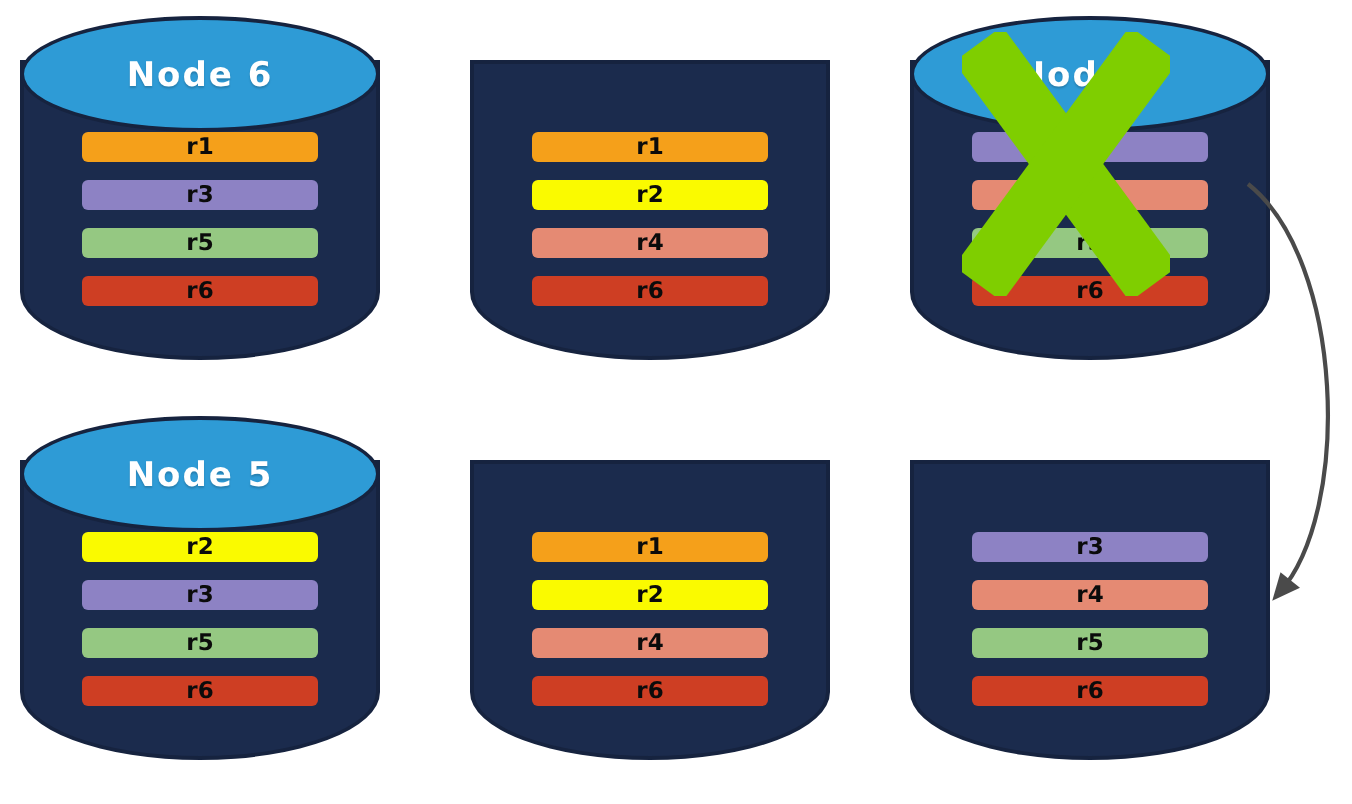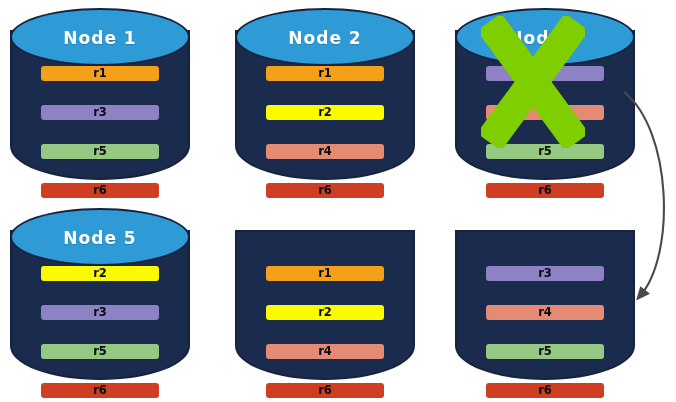--- a/index.html
+++ b/index.html
@@ -71,21 +71,21 @@
   
   .bars {
     position: absolute;
     left: 31px;
     top: 58px;
     width: 118px;
   }
 
   .bar {
     height: 15px;
-    margin-bottom: 24px;
+    margin-bottom: 9px;
     border-radius: 3px;
     display: flex;
     align-items: center;
     justify-content: center;
     color: #0b0b0b;
     font-size: 11.5px;
     font-weight: bold;
     line-height: 1;
     box-sizing: border-box;
   }
@@ -119,33 +119,30 @@
   <div id="nodes-layer">
       <div class="node" style="left: 10px; top: 8px;">
         <div class="cyl-body"></div>
         <div class="bars">
           <div class="bar" style="background: rgb(245, 160, 26);">r1</div>
           <div class="bar" style="background: rgb(141, 130, 196);">r3</div>
           <div class="bar" style="background: rgb(149, 200, 130);">r5</div>
           <div class="bar" style="background: rgb(206, 62, 35);">r6</div>
         </div>
         <div class="cyl-top">
-          <div class="node-title">Node 1</div>
+          <div class="node-title">Node 6</div>
         </div>
       </div>
       <div class="node" style="left: 235px; top: 8px;">
         <div class="cyl-body"></div>
         <div class="bars">
           <div class="bar" style="background: rgb(245, 160, 26);">r1</div>
           <div class="bar" style="background: rgb(250, 250, 0);">r2</div>
           <div class="bar" style="background: rgb(229, 138, 115);">r4</div>
           <div class="bar" style="background: rgb(206, 62, 35);">r6</div>
-        </div>
-        <div class="cyl-top">
-          <div class="node-title">Node 2</div>
         </div>
       </div>
       <div class="node" style="left: 455px; top: 8px;">
         <div class="cyl-body"></div>
         <div class="bars">
           <div class="bar" style="background: rgb(141, 130, 196);">r3</div>
           <div class="bar" style="background: rgb(229, 138, 115);">r4</div>
           <div class="bar" style="background: rgb(149, 200, 130);">r5</div>
           <div class="bar" style="background: rgb(206, 62, 35);">r6</div>
         </div>

